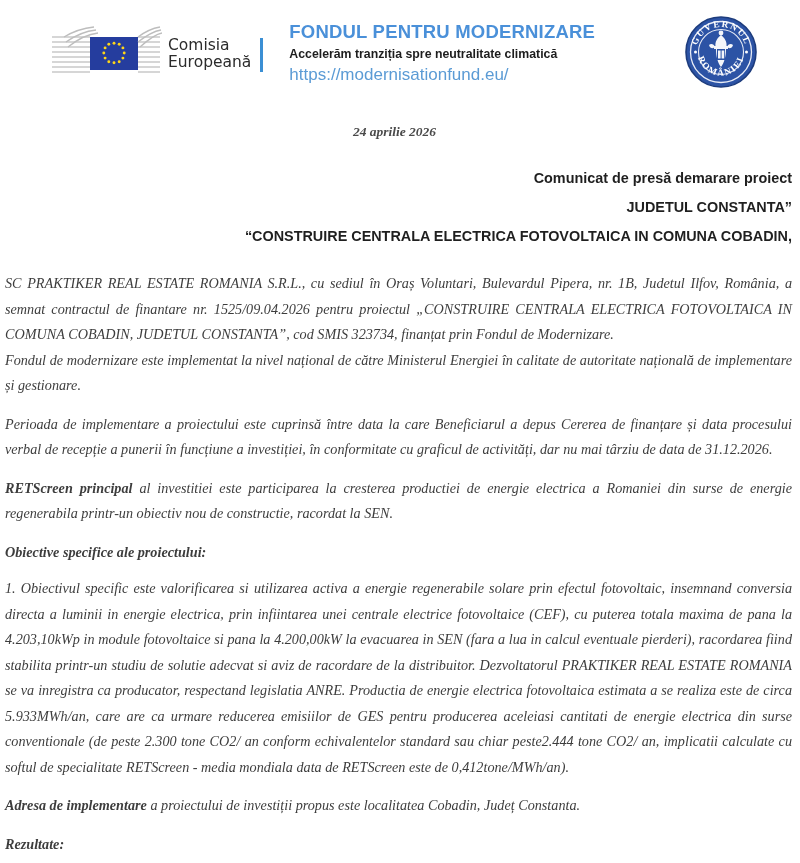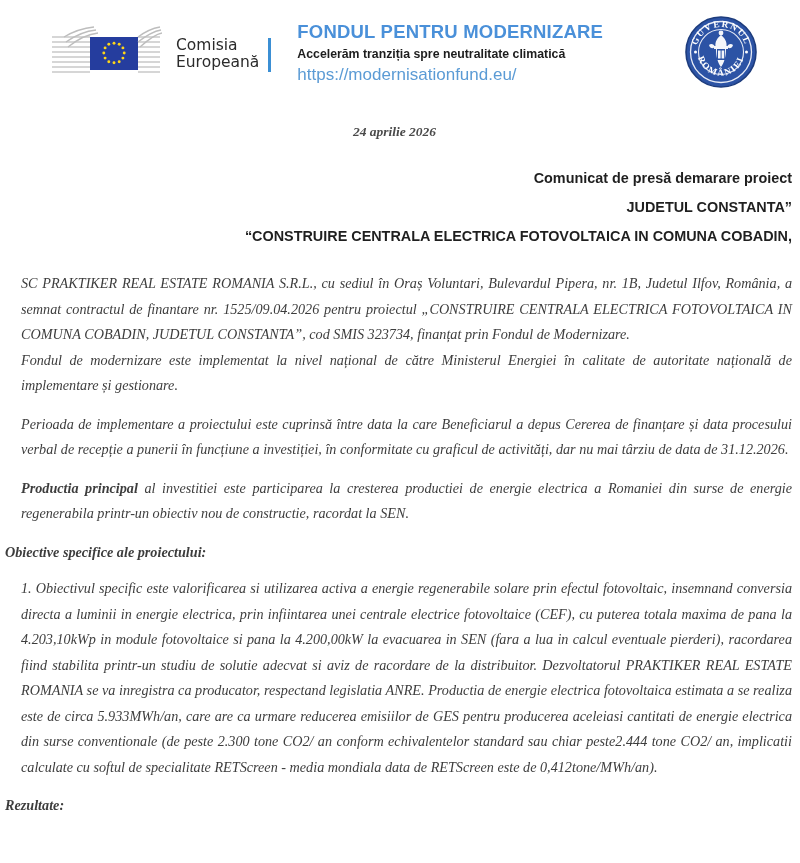--- a/index.html
+++ b/index.html
@@ -38,21 +38,21 @@
     position: relative;
     width: 112px;
     height: 58px;
   }
   .eu-emblem svg { display: block; }
   .eu-wordmark {
     font-family: "DejaVu Sans", sans-serif;
     font-size: 15.5px;
     line-height: 17px;
     color: #2b2b2b;
-    margin-left: 14px;
+    margin-left: 6px;
     white-space: nowrap;
   }
   .eu-bar {
     width: 3px;
     height: 34px;
     background: #3b8fd4;
     margin-left: 9px;
     margin-top: 2px;
   }
 
@@ -129,21 +129,21 @@
   .body-text {
     margin-top: 20px;
     font-family: "Liberation Serif", serif;
     font-style: italic;
     font-size: 14.2px;
     line-height: 25.5px;
     color: #3d3d3d;
     text-align: justify;
   }
   .para {
-    margin: 0 0 13px 16px;
+    margin: 0 0 13px 0;
     text-align: justify;
     text-justify: inter-word;
     font-style: italic;
   }
   .para.tight { margin-bottom: 0; }
   .para.nojust { text-align: left; }
   .lead {
     font-weight: bold;
   }
   .section-head {
@@ -264,23 +264,24 @@
   </div>
 
   <div class="body-text">
 
     <p class="para tight">SC PRAKTIKER REAL ESTATE ROMANIA S.R.L., cu sediul în Oraș Voluntari, Bulevardul Pipera, nr. 1B, Judetul Ilfov, România, a semnat contractul de finantare nr. 1525/09.04.2026 pentru proiectul „CONSTRUIRE CENTRALA ELECTRICA FOTOVOLTAICA IN COMUNA COBADIN, JUDETUL CONSTANTA”, cod SMIS 323734, finanțat prin Fondul de Modernizare.</p>
 
     <p class="para">Fondul de modernizare este implementat la nivel național de către Ministerul Energiei în calitate de autoritate națională de implementare și gestionare.</p>
 
     <p class="para">Perioada de implementare a proiectului este cuprinsă între data la care Beneficiarul a depus Cererea de finanțare și data procesului verbal de recepție a punerii în funcțiune a investiției, în conformitate cu graficul de activități, dar nu mai târziu de data de 31.12.2026.</p>
 
-    <p class="para"><span class="lead">Productia principal</span><span> al investitiei este participarea la cresterea productiei de energie electrica a Romaniei din surse de energie regenerabila printr-un obiectiv nou de constructie, racordat la SEN.</span></p>
+    <p class="para"><span class="lead">RETScreen principal</span><span> al investitiei este participarea la cresterea productiei de energie electrica a Romaniei din surse de energie regenerabila printr-un obiectiv nou de constructie, racordat la SEN.</span></p>
 
     <p class="section-head">Obiective specifice ale proiectului:</p>
 
     <p class="para">1. Obiectivul specific este valorificarea si utilizarea activa a energie regenerabile solare prin efectul fotovoltaic, insemnand conversia directa a luminii in energie electrica, prin infiintarea unei centrale electrice fotovoltaice (CEF), cu puterea totala maxima de pana la 4.203,10kWp in module fotovoltaice si pana la 4.200,00kW la evacuarea in SEN (fara a lua in calcul eventuale pierderi), racordarea fiind stabilita printr-un studiu de solutie adecvat si aviz de racordare de la distribuitor. Dezvoltatorul PRAKTIKER REAL ESTATE ROMANIA se va inregistra ca producator, respectand legislatia ANRE. Productia de energie electrica fotovoltaica estimata a se realiza este de circa 5.933MWh/an, care are ca urmare reducerea emisiilor de GES pentru producerea aceleiasi cantitati de energie electrica din surse conventionale (de peste 2.300 tone CO2/ an conform echivalentelor standard sau chiar peste2.444 tone CO2/ an, implicatii calculate cu softul de specialitate RETScreen - media mondiala data de RETScreen este de 0,412tone/MWh/an).</p>
 
+    <p class="para nojust"><span class="lead">Adresa de implementare</span><span> a proiectului de investiții propus este localitatea Cobadin, Județ Constanta.</span></p>
 
     <p class="section-head">Rezultate:</p>
 
   </div>
 </div>
 
 </body></html>

